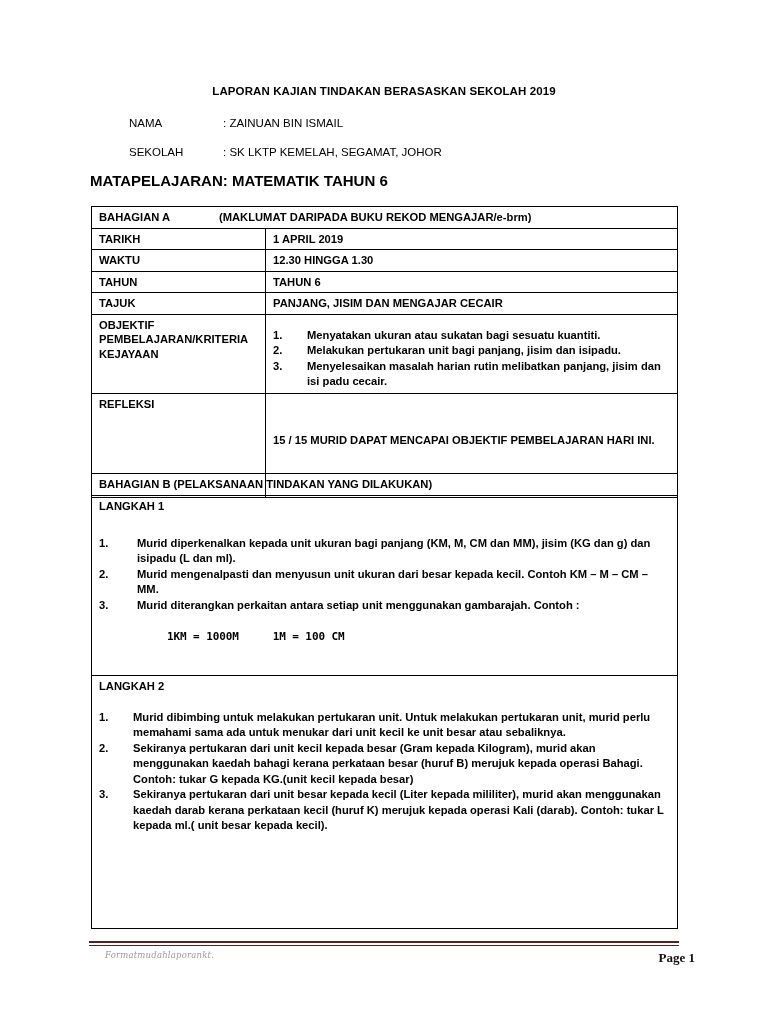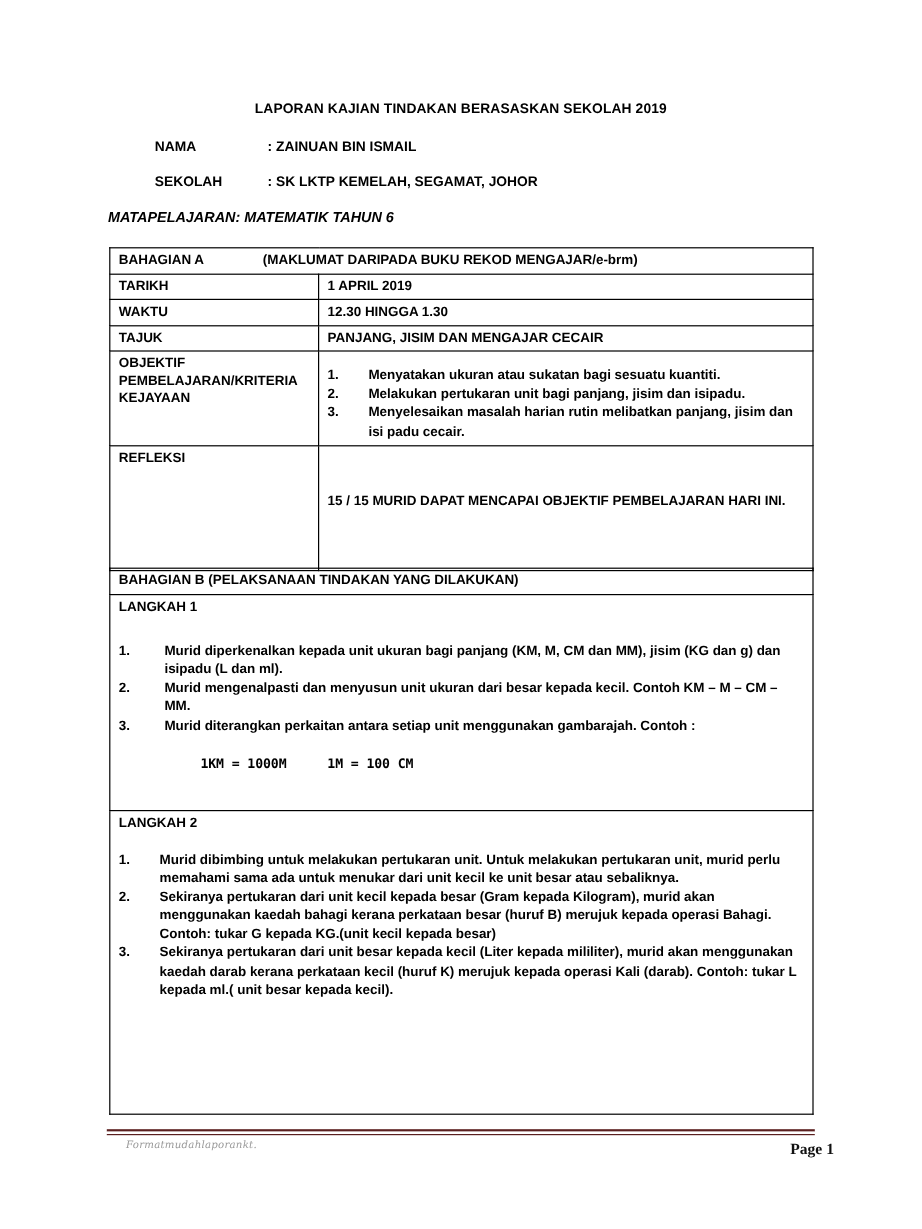--- a/index.html
+++ b/index.html
@@ -41,35 +41,34 @@
   
   .meta-block {
     position: absolute;
     left: 90px;
     top: 116px;
     width: 600px;
   }
   .meta-row {
     display: flex;
     font-size: 11.5px;
-    font-weight: bold;
+    font-weight: normal;
     margin-bottom: 15px;
     line-height: 14px;
     padding-left: 39px;
   }
   .meta-label {
     width: 94px;
     flex: 0 0 94px;
   }
   .meta-value { flex: 1 1 auto; }
   .meta-single {
-    font-size: 12px;
+    font-size: 15px;
     font-weight: bold;
     line-height: 14px;
-    font-style: italic;
   }
 
   
   .tbl {
     position: absolute;
     left: 91px;
     width: 587px;
     border-collapse: collapse;
     table-layout: fixed;
   }
@@ -221,20 +220,24 @@
       </tr>
       <tr>
         <td>TARIKH</td>
         <td>1 APRIL 2019</td>
       </tr>
       <tr>
         <td>WAKTU</td>
         <td>12.30 HINGGA 1.30</td>
       </tr>
       <tr>
+        <td>TAHUN</td>
+        <td>TAHUN 6</td>
+      </tr>
+      <tr>
         <td>TAJUK</td>
         <td>PANJANG, JISIM DAN MENGAJAR CECAIR</td>
       </tr>
       <tr>
         <td class="obj-label-cell">
           <div>OBJEKTIF</div>
           <div>PEMBELAJARAN/KRITERIA</div>
           <div>KEJAYAAN</div>
         </td>
         <td>

